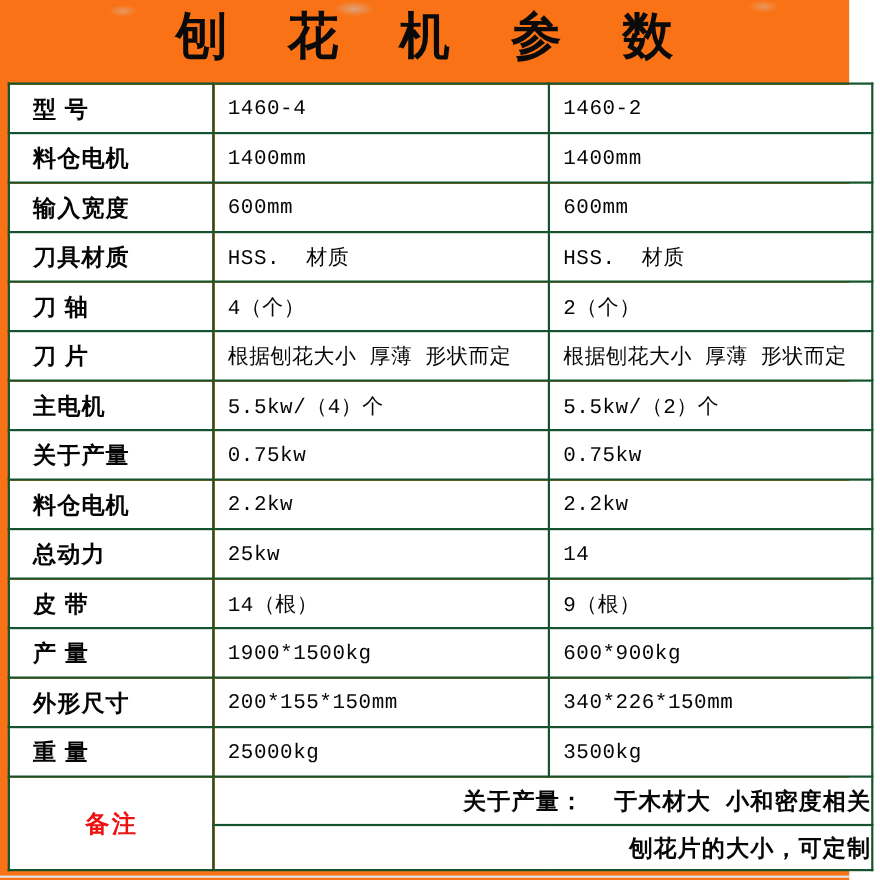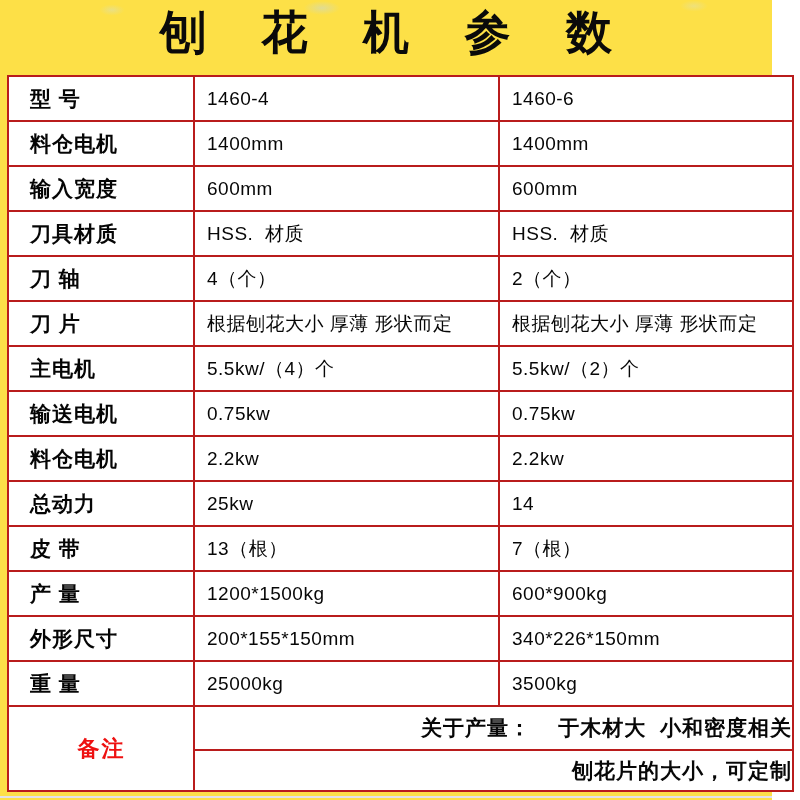--- a/index.html
+++ b/index.html
@@ -1,36 +1,36 @@
 <!DOCTYPE html>
 <html><head>
 <meta charset="utf-8">
 <style>
   html,body{margin:0;padding:0;background:#ffffff;}
   body{width:800px;height:800px;overflow:hidden;font-family:"Liberation Sans",sans-serif;}
-  .page{position:relative;width:772px;height:800px;background:#fde047;}
+  .page{position:relative;width:772px;height:800px;background:#f97316;}
   
   .smudges{position:absolute;left:0;top:0;width:800px;height:60px;pointer-events:none;
     background:
       radial-gradient(ellipse 26px 10px at 322px 8px, rgba(190,215,238,.45), rgba(190,215,238,0) 70%),
       radial-gradient(ellipse 18px 8px at 112px 10px, rgba(200,222,240,.35), rgba(200,222,240,0) 70%),
       radial-gradient(ellipse 20px 8px at 694px 6px, rgba(205,225,242,.30), rgba(205,225,242,0) 70%);}
   .page-bottom-edge{position:absolute;left:0;right:0;bottom:2px;height:2px;background:#e2e2e8;}
 
   .title{position:absolute;top:0;left:0;width:100%;margin:0;text-align:center;
     font-family:"Liberation Serif","DejaVu Serif",serif;font-weight:700;font-size:46px;
     line-height:66px;color:#0a0a0a;letter-spacing:22px;text-indent:22px;white-space:nowrap;}
 
   table.spec{position:absolute;top:75px;left:7px;width:785px;border-collapse:collapse;table-layout:fixed;}
   col.c1{width:186px;} col.c2{width:305px;} col.c3{width:294px;}
-  td{border:2px solid #b91c1c;padding:0;vertical-align:middle;background:#ffffff;overflow:hidden;margin-left:48px;}
+  td{border:2px solid #14532d;padding:0;vertical-align:middle;background:#ffffff;overflow:hidden;margin-left:48px;}
   tr.r{height:45px;}
   tr.rm1{height:44px;} tr.rm2{height:41px;}
   td.lbl{font-weight:700;font-size:21px;color:#050505;padding-left:21px;letter-spacing:1px;white-space:pre;}
-  td.val{font-family:Liberation Sans, sans-serif;font-size:19px;color:#070707;
+  td.val{font-family:Liberation Mono, monospace;font-size:19px;color:#070707;
     padding-left:12px;letter-spacing:.5px;white-space:pre;}
   td.remark-lbl{text-align:center;padding-left:1px;font-weight:700;font-size:22px;letter-spacing:2px;}
   td.remark-val{text-align:right;font-weight:700;font-size:21px;color:#070707;
     letter-spacing:1px;white-space:pre;}
 </style>
 </head>
 <body>
 
 <div class="page">
   <div class="smudges"></div>
@@ -40,21 +40,21 @@
   <table class="spec">
     <colgroup>
         <col class="c1">
         <col class="c2">
         <col class="c3">
       </colgroup>
     <tbody>
       <tr class="r">
         <td class="lbl">型 号</td>
         <td class="val">1460-4</td>
-        <td class="val">1460-6</td>
+        <td class="val">1460-2</td>
       </tr>
       <tr class="r">
         <td class="lbl">料仓电机</td>
         <td class="val">1400mm</td>
         <td class="val">1400mm</td>
       </tr>
       <tr class="r">
         <td class="lbl">输入宽度</td>
         <td class="val">600mm</td>
         <td class="val">600mm</td>
@@ -73,42 +73,42 @@
         <td class="lbl">刀 片</td>
         <td class="val">根据刨花大小 厚薄 形状而定</td>
         <td class="val">根据刨花大小 厚薄 形状而定</td>
       </tr>
       <tr class="r">
         <td class="lbl">主电机</td>
         <td class="val">5.5kw/（4）个</td>
         <td class="val">5.5kw/（2）个</td>
       </tr>
       <tr class="r">
-        <td class="lbl">输送电机</td>
+        <td class="lbl">关于产量</td>
         <td class="val">0.75kw</td>
         <td class="val">0.75kw</td>
       </tr>
       <tr class="r">
         <td class="lbl">料仓电机</td>
         <td class="val">2.2kw</td>
         <td class="val">2.2kw</td>
       </tr>
       <tr class="r">
         <td class="lbl">总动力</td>
         <td class="val">25kw</td>
         <td class="val">14</td>
       </tr>
       <tr class="r">
         <td class="lbl">皮 带</td>
-        <td class="val">13（根）</td>
-        <td class="val">7（根）</td>
+        <td class="val">14（根）</td>
+        <td class="val">9（根）</td>
       </tr>
       <tr class="r">
         <td class="lbl">产 量</td>
-        <td class="val">1200*1500kg</td>
+        <td class="val">1900*1500kg</td>
         <td class="val">600*900kg</td>
       </tr>
       <tr class="r">
         <td class="lbl">外形尺寸</td>
         <td class="val">200*155*150mm</td>
         <td class="val">340*226*150mm</td>
       </tr>
       <tr class="r">
         <td class="lbl">重 量</td>
         <td class="val">25000kg</td>

